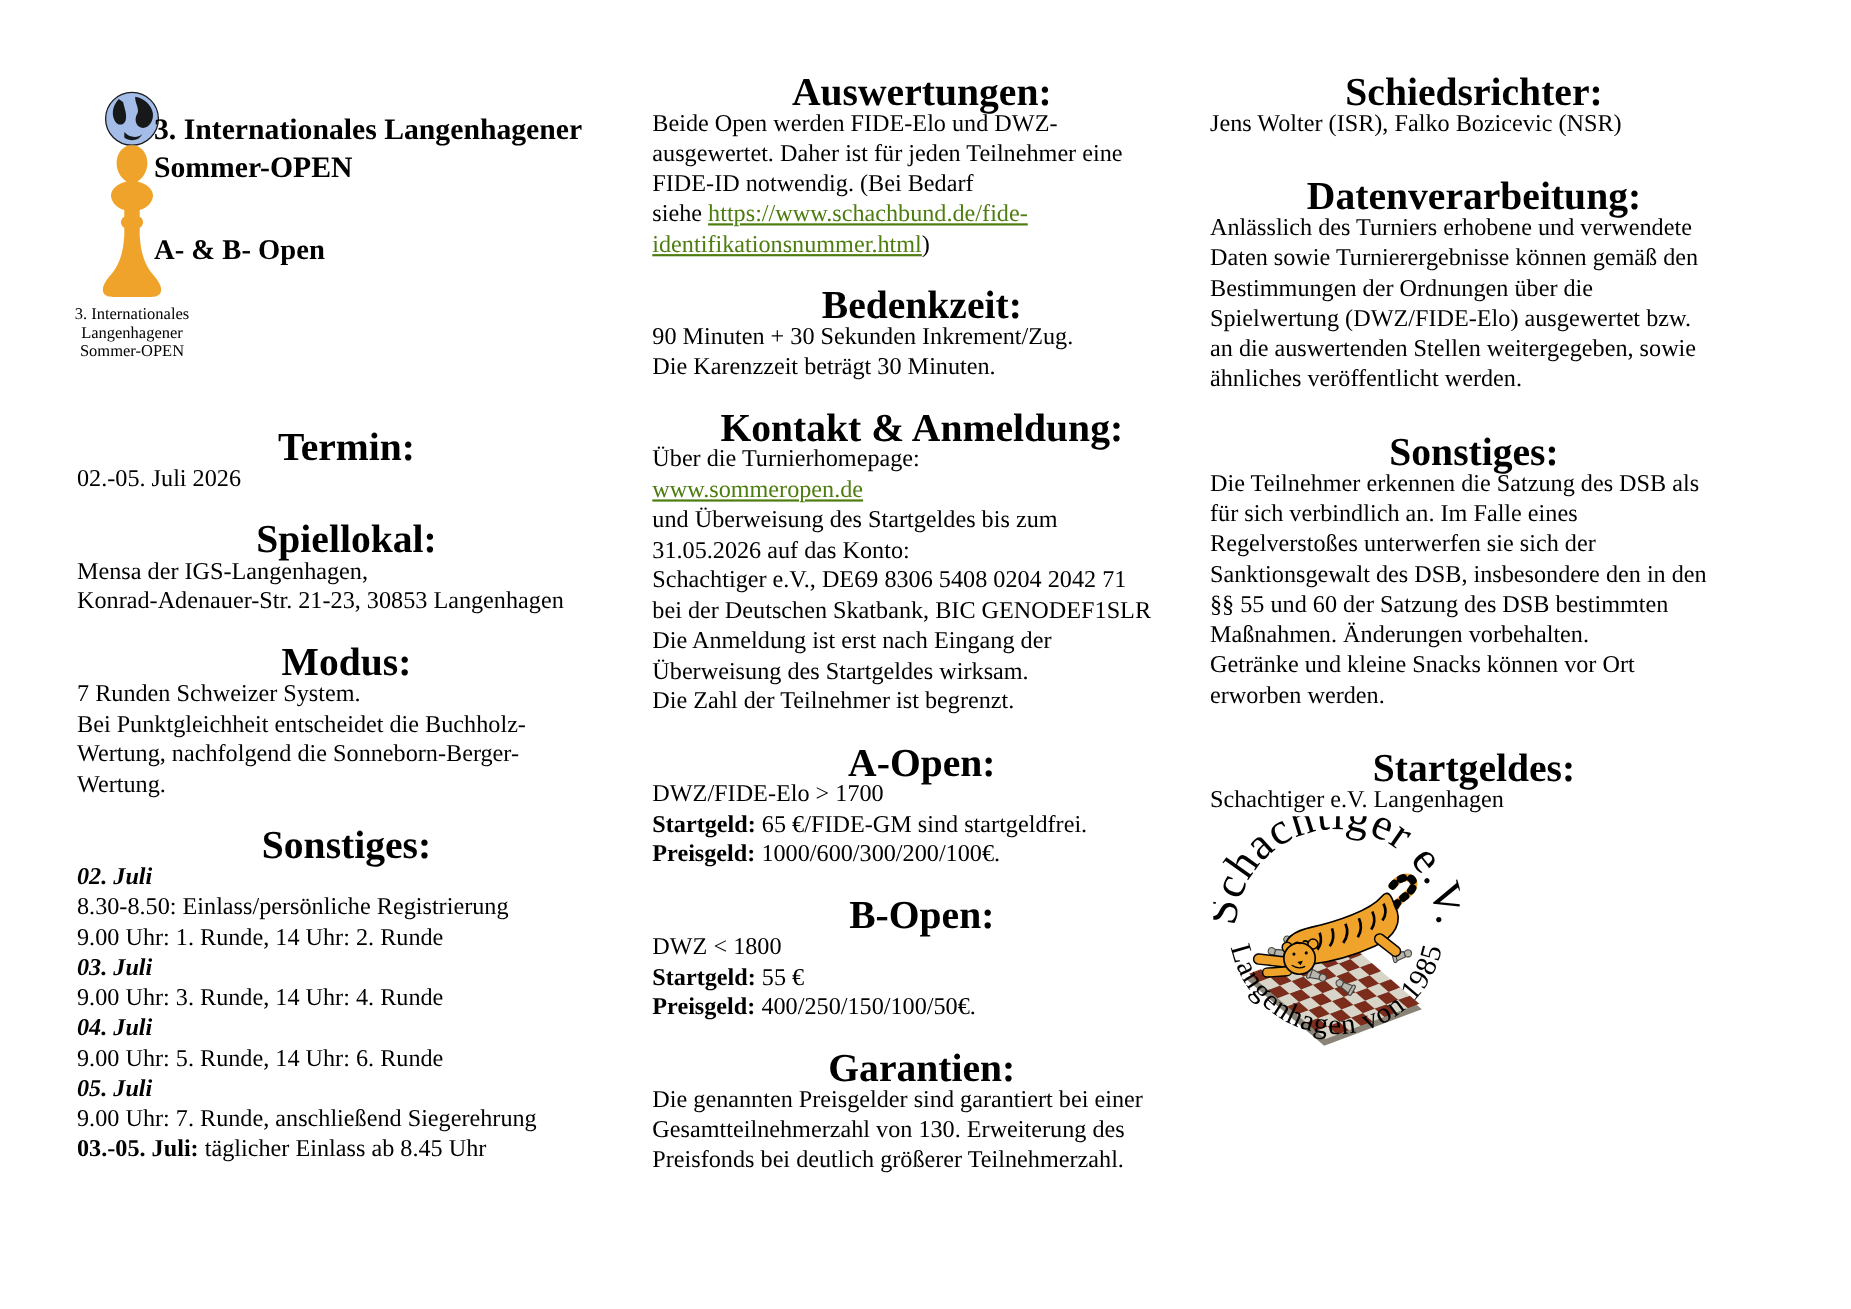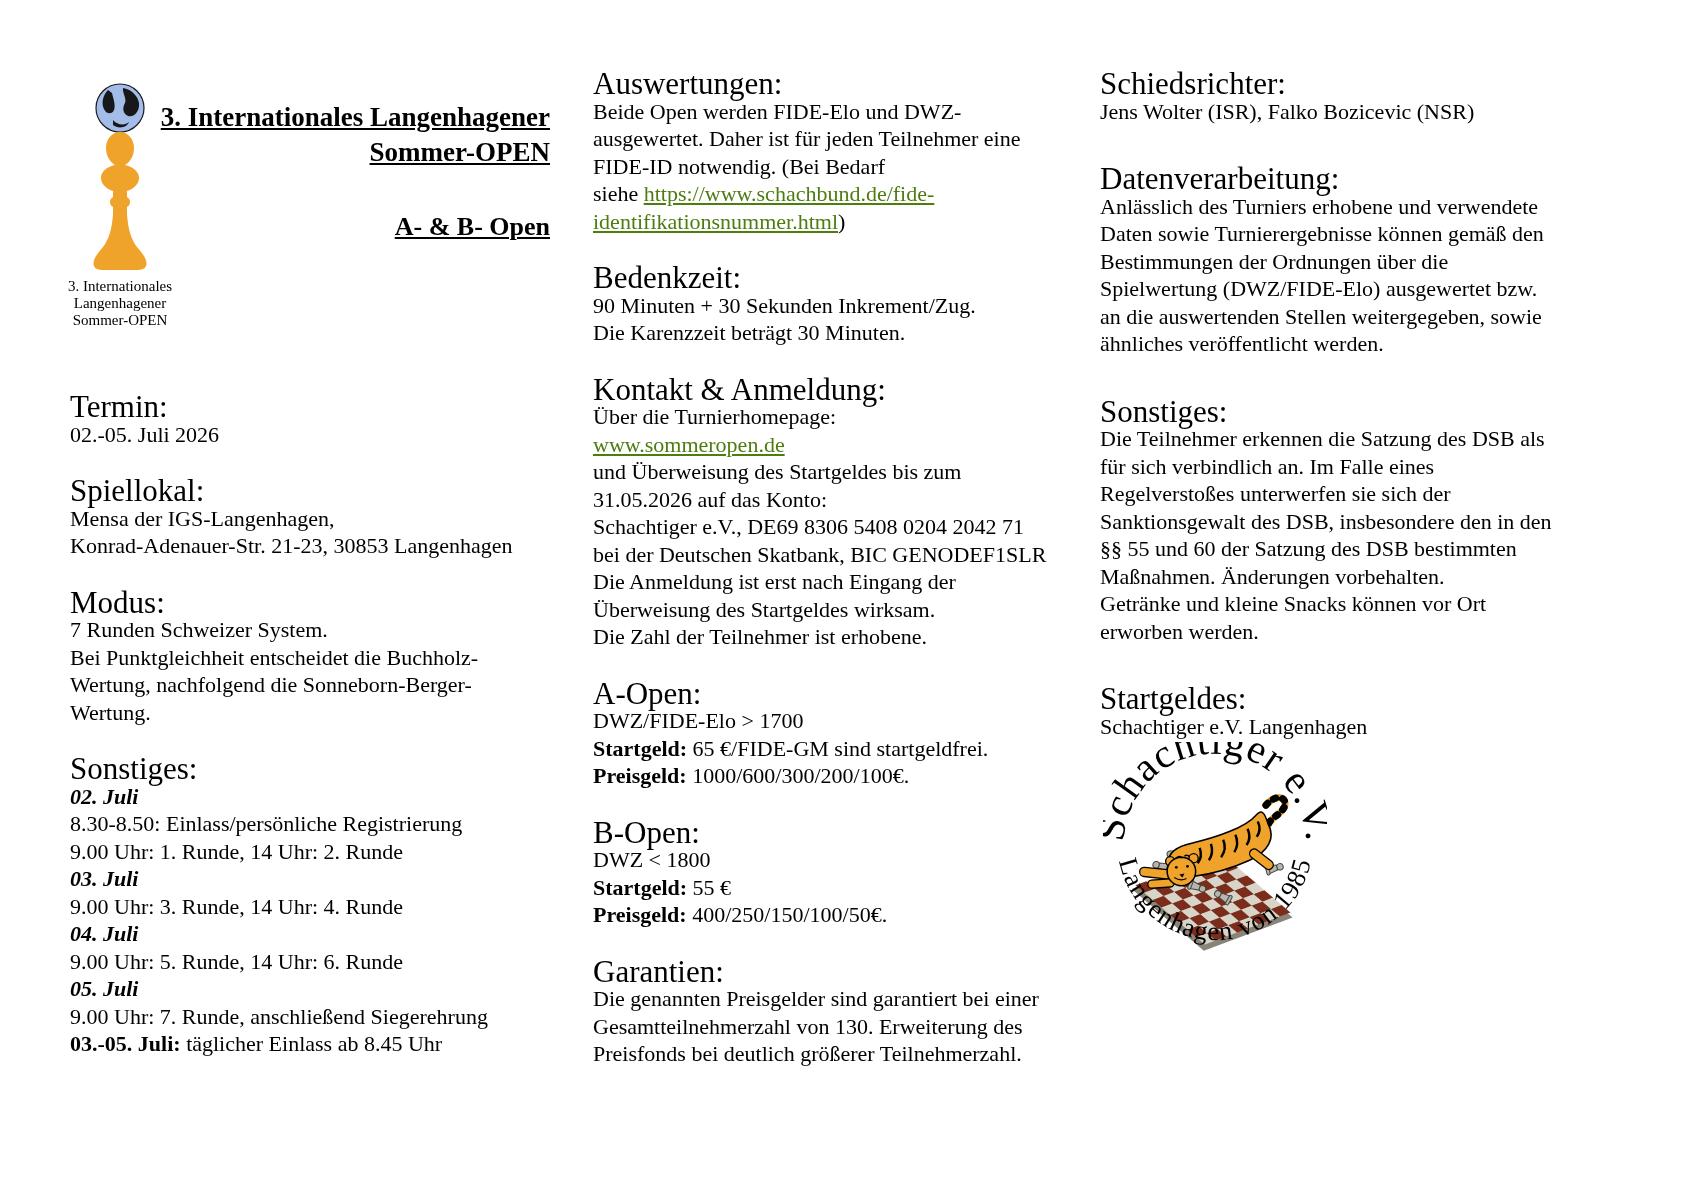--- a/index.html
+++ b/index.html
@@ -4,32 +4,32 @@
 <style>
   * { margin:0; padding:0; box-sizing:border-box; }
   html,body { background:#ffffff; }
   body { font-family:"Liberation Serif", serif; color:#000; }
   .page { position:relative; width:1683px; height:1190px; background:#fff; overflow:hidden; }
 
   
   .logo-block { position:absolute; left:55px; top:82px; width:130px; text-align:center; }
   .pawn-svg { width:90px; height:190px; display:block; margin:0 auto; }
   .logo-caption { margin-top:6px; font-size:15px; line-height:17px; color:#000; }
-  .title-block { position:absolute; left:140px; top:100px; width:410px; text-align:right; font-weight:bold;text-decoration:underline; }
+  .title-block { position:absolute; left:140px; top:100px; width:410px; text-align:left; font-weight:bold; }
   .title-line { font-size:27px; line-height:35px; white-space:nowrap; }
   .subtitle { font-size:26px; line-height:34px; margin-top:40px; }
 
   
   .col { position:absolute; font-size:22px; line-height:27.5px; }
   .col-left  { left:70px;   top:393px; width:490px; }
   .col-mid   { left:593px;  top:70px;  width:490px; }
   .col-right { left:1100px; top:70px;  width:480px; }
   .section { margin-bottom:29px; }
   .col-right .section { margin-bottom:40px; }
-  .heading { font-weight:normal; font-size:31px; line-height:27.5px; white-space:nowrap; }
+  .heading { font-weight:bold; font-size:36px; line-height:27.5px; white-space:nowrap;text-align:center; }
   .line { white-space:nowrap; }
   .b  { font-weight:bold; }
   .bi { font-weight:bold; font-style:italic; }
   a.link { color:#4d7c0f; text-decoration:underline; cursor:pointer; }
 
   
   .org-logo { position:absolute; left:1103px; top:742px; width:224px; height:214px; }
   .org-logo svg { width:100%; height:100%; display:block; }
   .arc-top { font-size:40px; letter-spacing:1px; }
   .arc-bottom { font-size:26px; letter-spacing:1px; }
@@ -112,21 +112,21 @@
       <section class="section">
         <div class="heading">Kontakt &amp; Anmeldung:</div>
         <div class="line"><span>Über die Turnierhomepage:</span></div>
         <div class="line"><a class="link" href="#">www.sommeropen.de</a></div>
         <div class="line"><span>und Überweisung des Startgeldes bis zum</span></div>
         <div class="line"><span>31.05.2026 auf das Konto:</span></div>
         <div class="line"><span>Schachtiger e.V., DE69 8306 5408 0204 2042 71</span></div>
         <div class="line"><span>bei der Deutschen Skatbank, BIC GENODEF1SLR</span></div>
         <div class="line"><span>Die Anmeldung ist erst nach Eingang der</span></div>
         <div class="line"><span>Überweisung des Startgeldes wirksam.</span></div>
-        <div class="line"><span>Die Zahl der Teilnehmer ist erhobene.</span></div>
+        <div class="line"><span>Die Zahl der Teilnehmer ist begrenzt.</span></div>
       </section>
       <section class="section">
         <div class="heading">A-Open:</div>
         <div class="line"><span>DWZ/FIDE-Elo &gt; 1700</span></div>
         <div class="line"><span class="b">Startgeld:</span><span> 65 €/FIDE-GM sind startgeldfrei.</span></div>
         <div class="line"><span class="b">Preisgeld:</span><span> 1000/600/300/200/100€.</span></div>
       </section>
       <section class="section">
         <div class="heading">B-Open:</div>
         <div class="line"><span>DWZ &lt; 1800</span></div>

